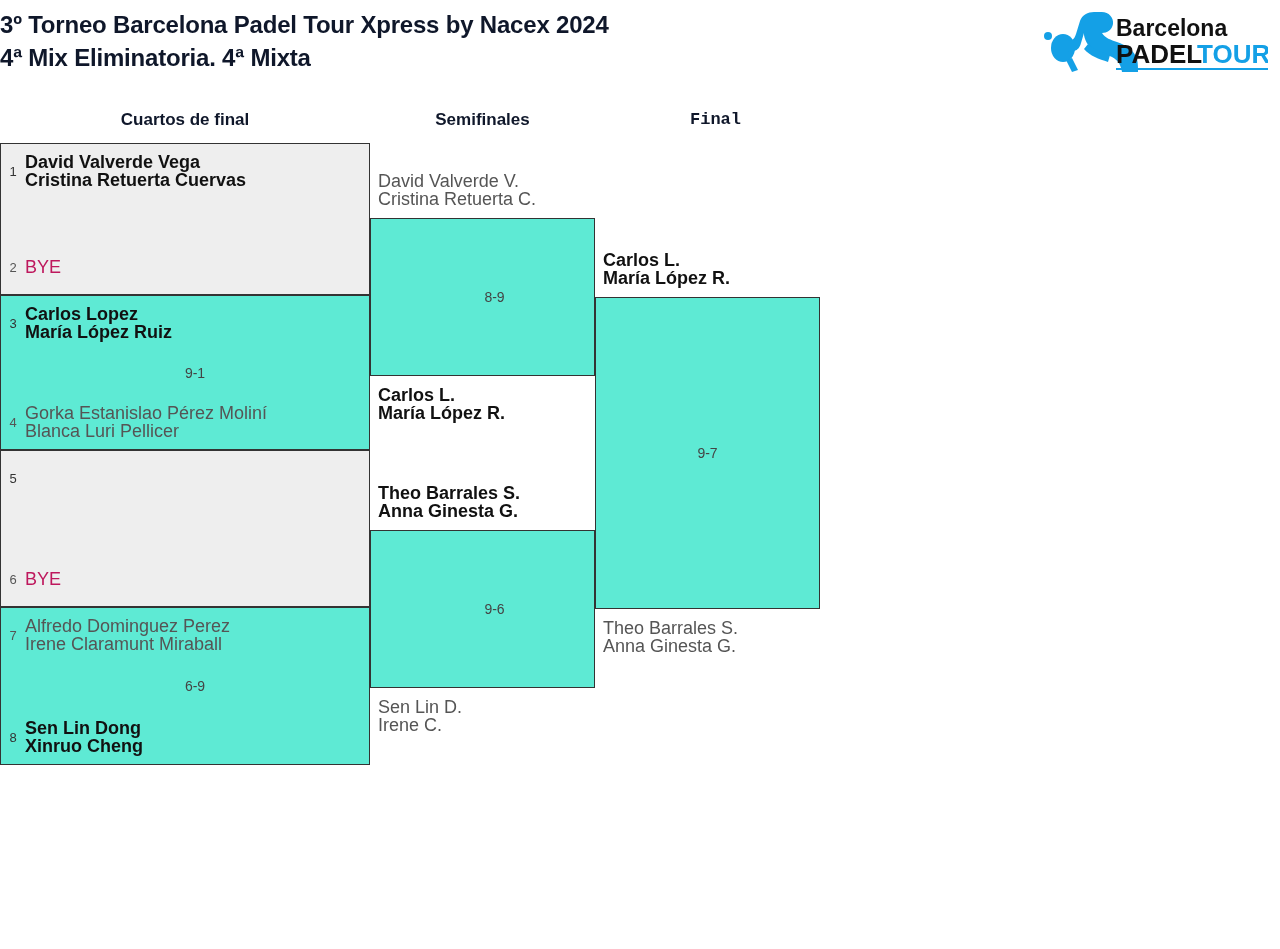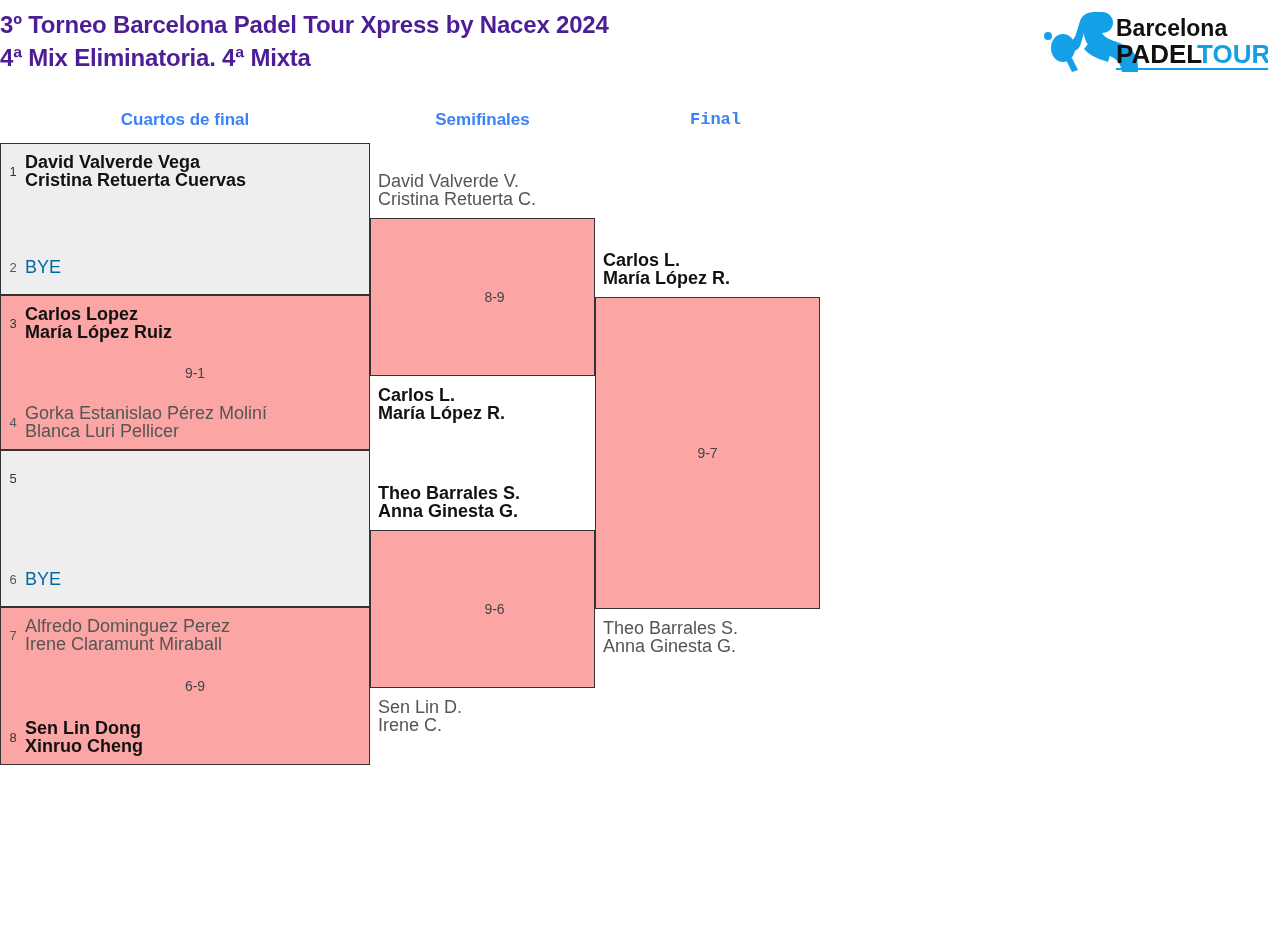--- a/index.html
+++ b/index.html
@@ -18,53 +18,53 @@
 
   
   #tournament-title {
     position: absolute;
     left: 0px;
     top: 8px;
     width: 1000px;
     font-size: 24px;
     font-weight: 700;
     line-height: 33px;
-    color: #4c1d95;
+    color: #0f172a;
     letter-spacing: -0.2px;
   }
   #tournament-title .line { display: block; white-space: nowrap; }
 
   
   #brand-logo {
     position: absolute;
     right: 12px;
     top: 6px;
     width: 232px;
     height: 72px;
   }
 
   
   .round-header {
     position: absolute;
     font-size: 17px;
     font-weight: 600;
-    color: #3b82f6;
+    color: #0f172a;
     text-align: center;
     line-height: 22px;
   }
   #round-header-0 { left: 0px;   top: 109px; width: 370px; }
   #round-header-1 { left: 370px; top: 109px; width: 225px; }
   #round-header-2 { left: 603px; top: 109px; width: 225px; font-family: Liberation Mono, monospace; }
 
   
   .match {
     position: absolute;
     box-sizing: border-box;
     border: 1px solid #333333;
-    background: #fca5a5;
+    background: #5eead4;
   }
   .match.shaded { background: #eeeeee; }
 
   .slot {
     position: absolute;
     display: flex;
     align-items: center;
     box-sizing: border-box;
   }
   .seed {
@@ -77,21 +77,21 @@
   }
   .players {
     font-size: 18px;
     line-height: 18px;
     white-space: nowrap;
   }
   .players .p { display: block; }
   .winner .players { color: #111111; font-weight: 700; }
   .loser  .players { color: #555555; font-weight: 400; }
   .winner .seed { color: #333333; }
-  .bye .players { color: #0369a1; font-weight: 400; }
+  .bye .players { color: #be185d; font-weight: 400; }
 
   .score {
     position: absolute;
     font-size: 14px;
     color: #444444;
     text-align: center;
     line-height: 18px;
   }
 
   

